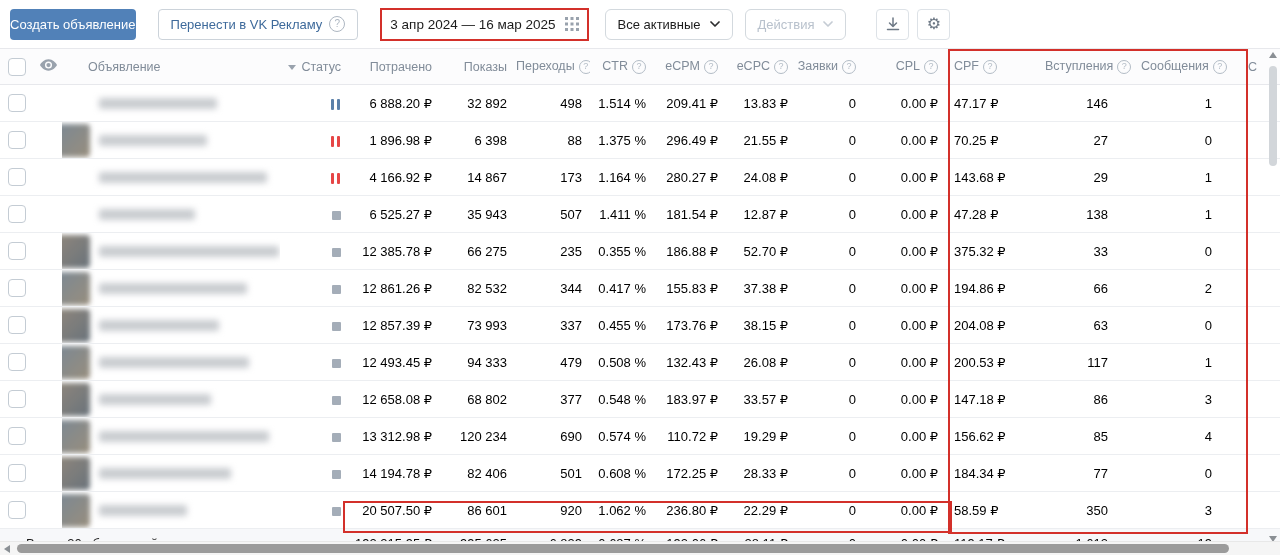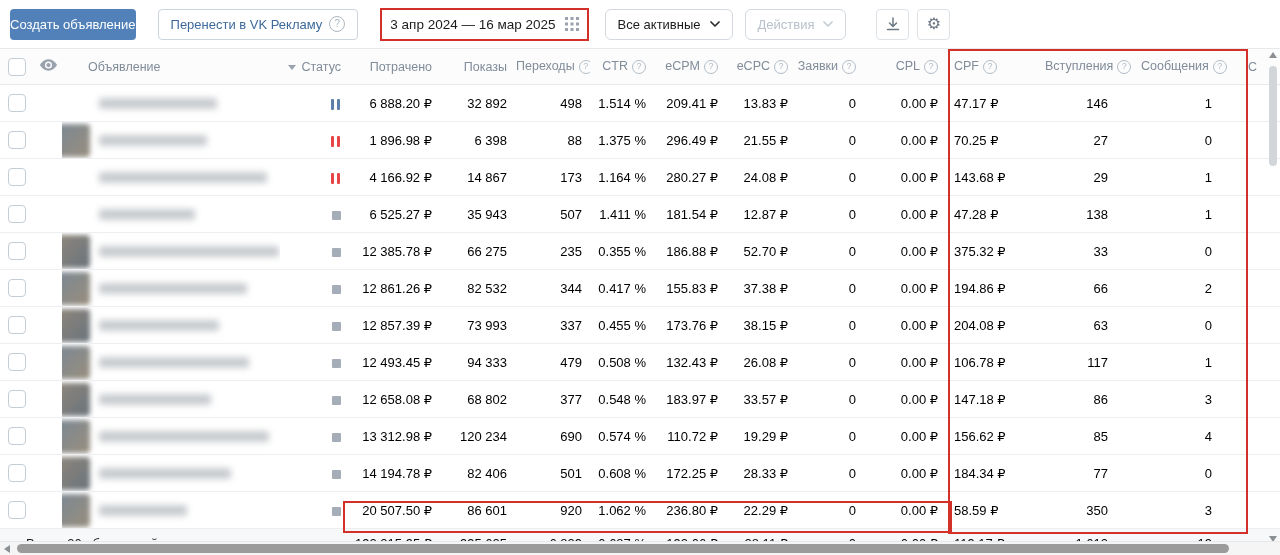--- a/index.html
+++ b/index.html
@@ -367,21 +367,21 @@
       </td>
       <td class="c-status"><span class="status stopped"><i class="sq"></i></span></td>
       <td class="num c-spent">12 493.45 ₽</td>
       <td class="num c-shows">94 333</td>
       <td class="num c-clicks">479</td>
       <td class="num c-ctr">0.508 %</td>
       <td class="num c-ecpm">132.43 ₽</td>
       <td class="num c-ecpc">26.08 ₽</td>
       <td class="num c-leads">0</td>
       <td class="num c-cpl">0.00 ₽</td>
-      <td class="c-cpf num-left">106.78 ₽</td>
+      <td class="c-cpf num-left">200.53 ₽</td>
       <td class="num c-joins">117</td>
       <td class="num c-msgs">1</td>
       <td class="c-extra"></td>
     </tr>
 
     <tr>
       <td class="c-check"><span class="checkbox"></span></td>
       <td class="c-eye"></td>
       <td class="c-name">
         <div class="cellwrap">

